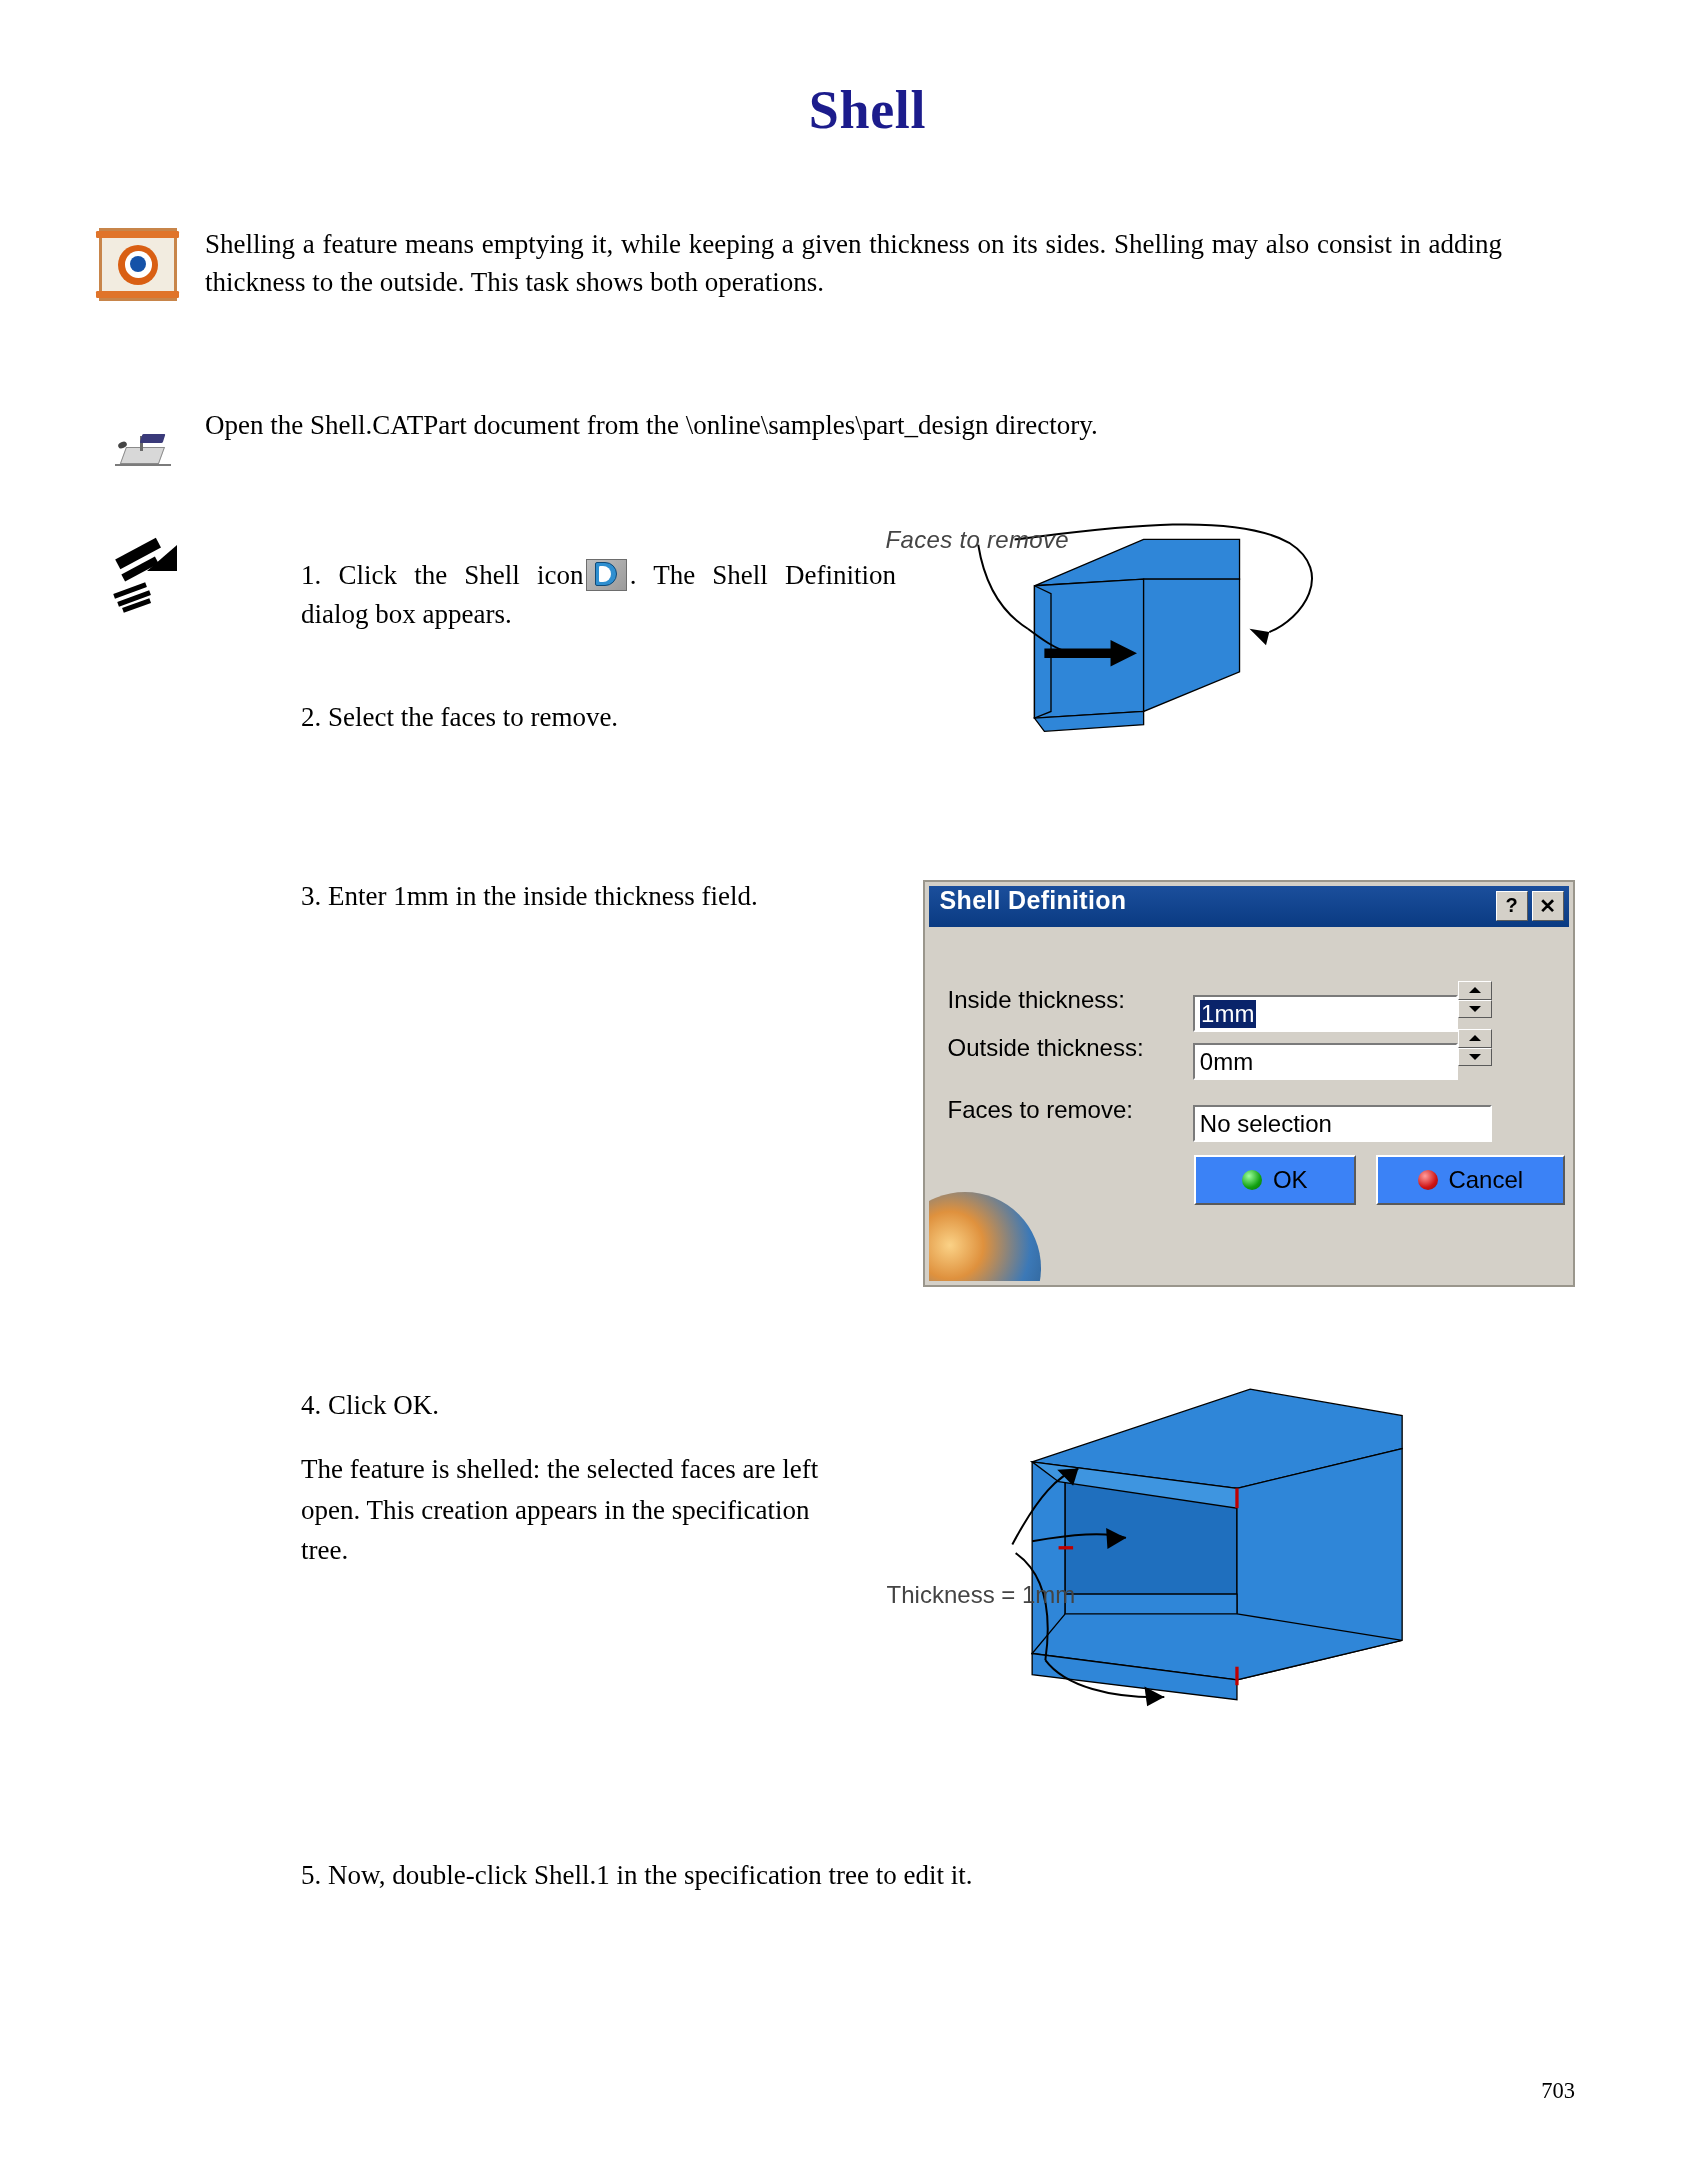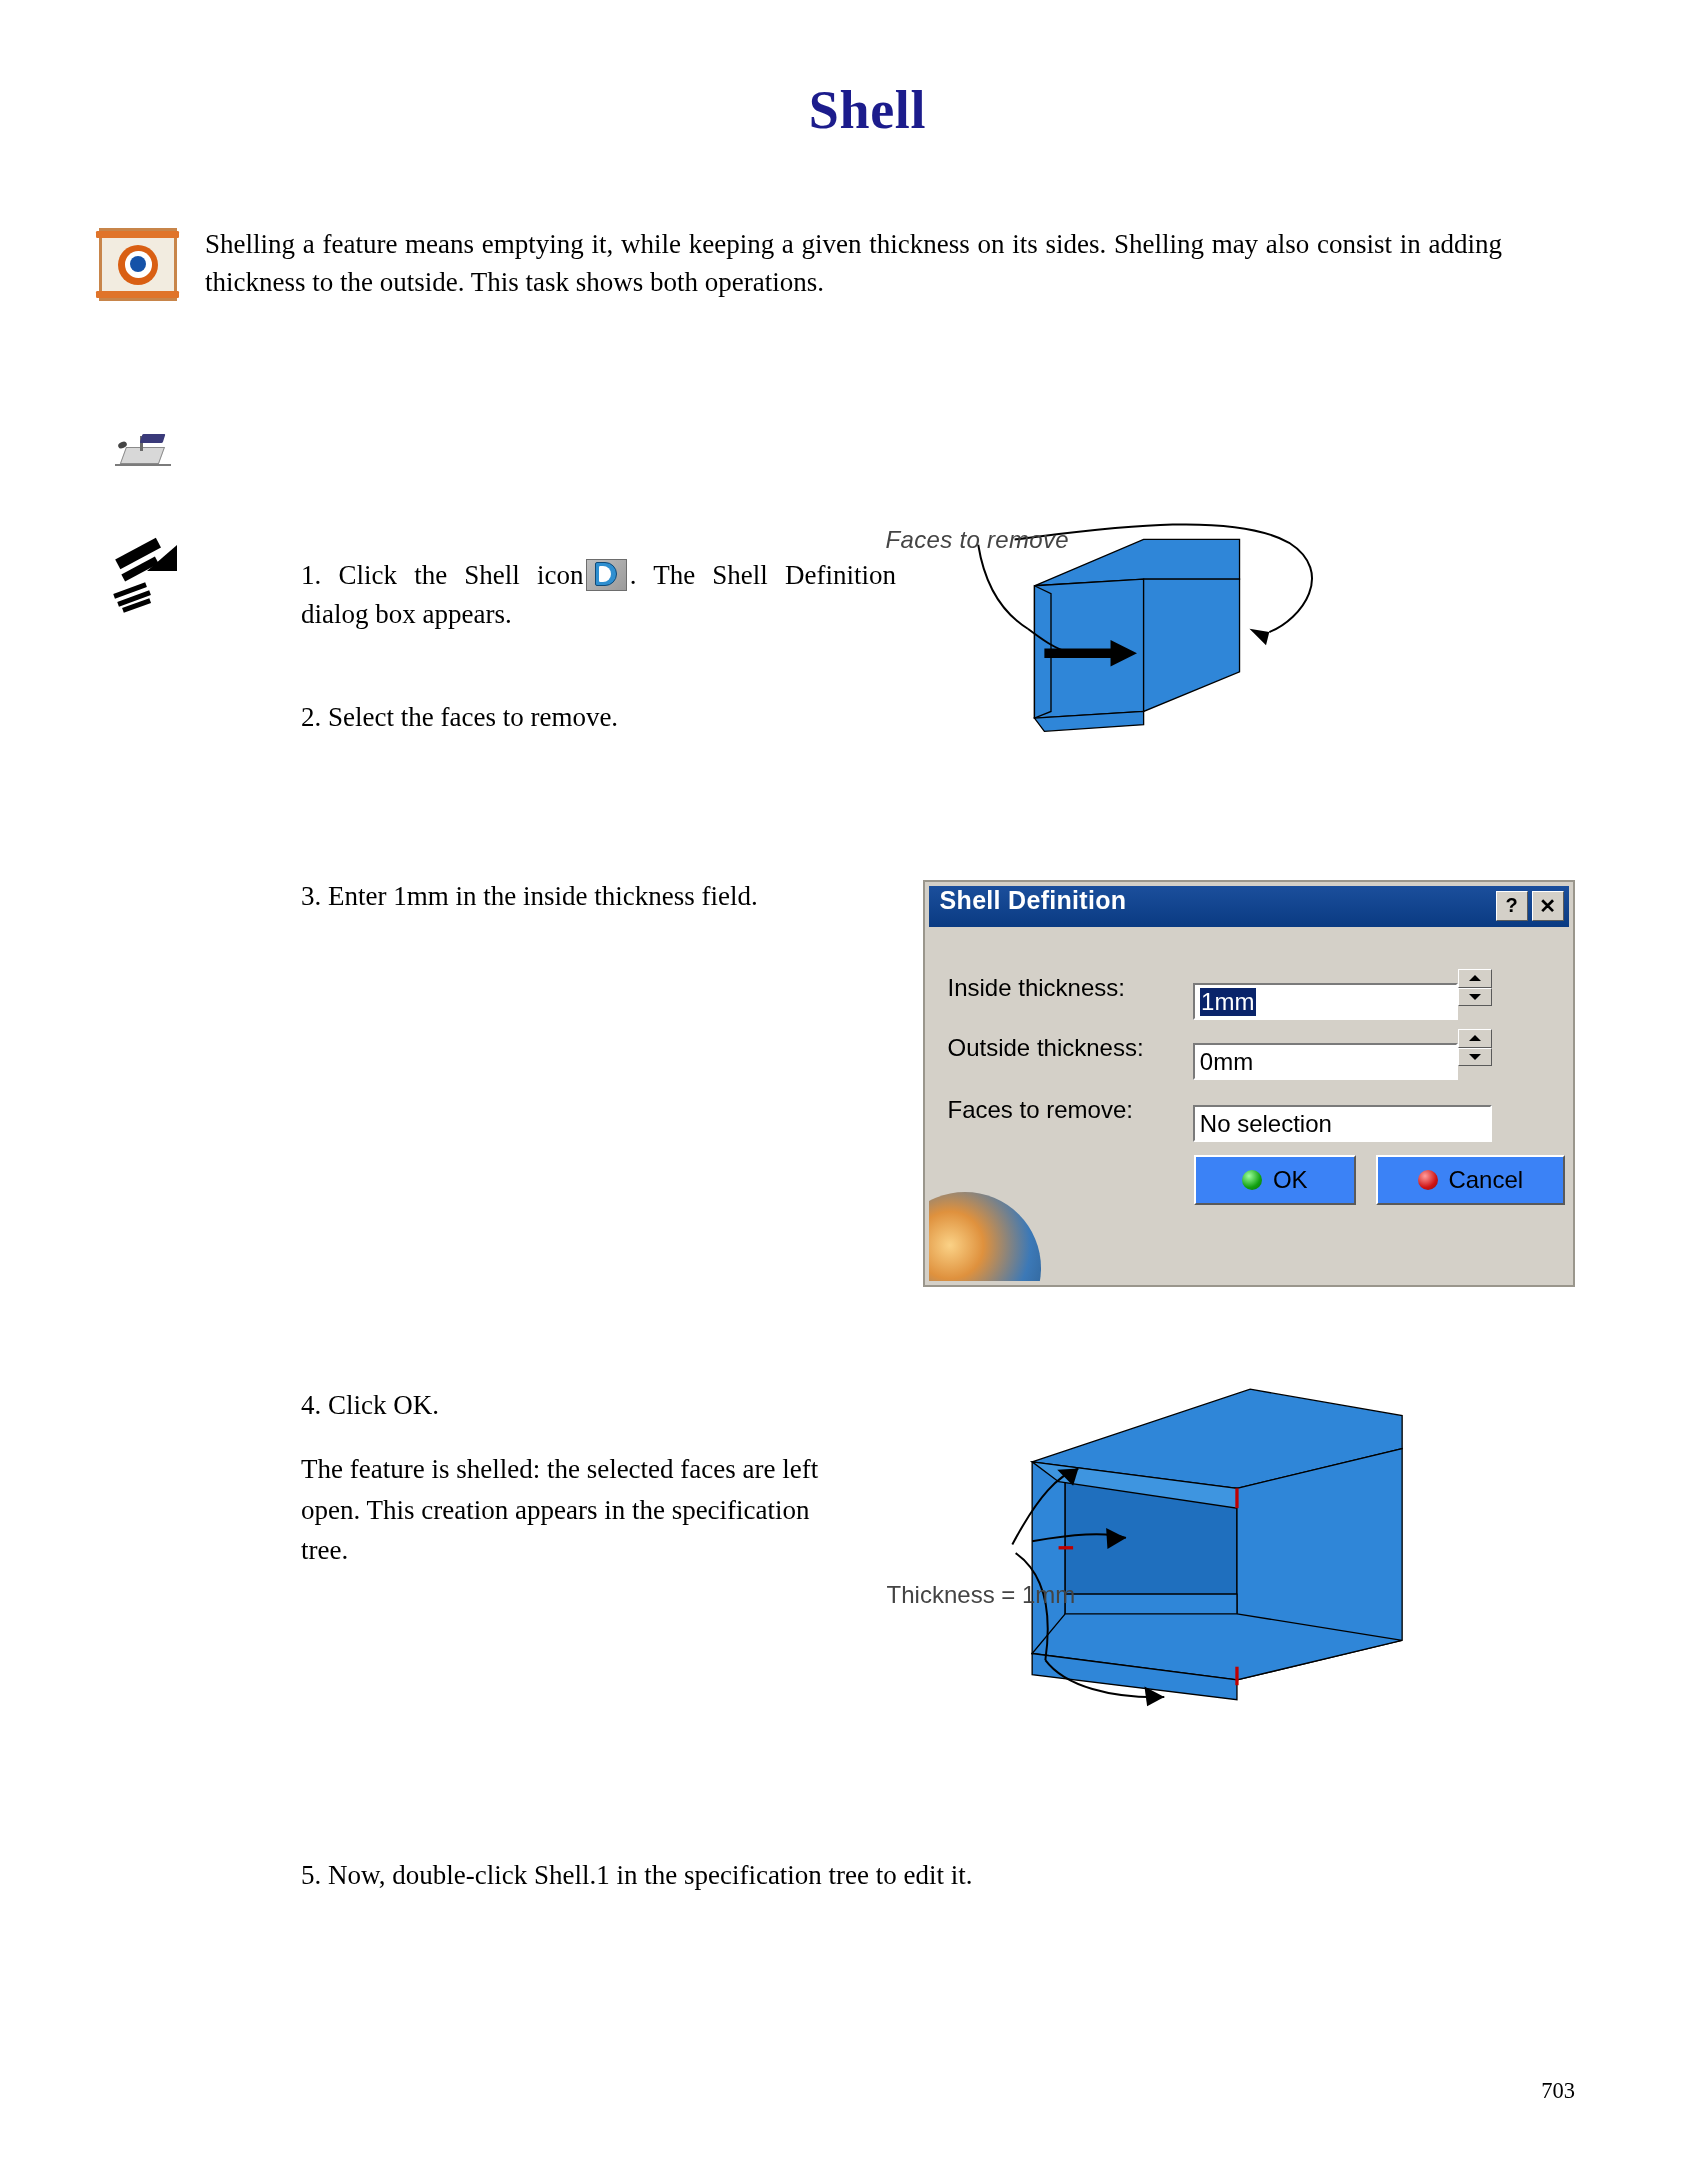--- a/index.html
+++ b/index.html
@@ -448,20 +448,21 @@
   <div class="para p-intro">Shelling a feature means emptying it, while keeping a given thickness on its sides. Shelling may also consist in adding thickness to the outside. This task shows both operations.</div>
 
   <div class="margin-icon icon-open">
     <div class="base"></div>
     <div class="slab"></div>
     <div class="post"></div>
     <div class="flag"></div>
     <div class="dot"></div>
   </div>
 
+  <div class="para p-open">Open the Shell.CATPart document from the \online\samples\part_design directory.</div>
 
   <div class="margin-icon icon-shell-tool">
     <div class="body"></div>
     <div class="blk" style="left:9.3px; top:12px; width:46px; height:10.6px; transform:rotate(-28deg);"></div>
     <div class="blk" style="left:14.6px; top:29px; width:38px; height:8px; transform:rotate(-28deg);"></div>
     <div class="tri" style="left:41px; top:9.3px; border-width:0 0 26.5px 30px; border-color:transparent transparent #000 transparent;"></div>
     <div class="blk" style="left:6.6px; top:52px; width:34px; height:4.6px; transform:rotate(-20deg);"></div>
     <div class="blk" style="left:10.6px; top:60px; width:34px; height:4.6px; transform:rotate(-20deg);"></div>
     <div class="blk" style="left:16px; top:67px; width:29px; height:4.6px; transform:rotate(-20deg);"></div>
   </div>
@@ -500,21 +501,21 @@
       <span class="t">Shell Definition</span>
       <div class="tb-buttons">
         <div class="tb-btn">?</div>
         <div class="tb-btn">✕</div>
       </div>
     </div>
 
     <div class="body-bg">
       <div class="globe"></div>
 
-      <div class="row" style="left:18.5px; top:28px;">
+      <div class="row" style="left:18.5px; top:40px;">
         <span class="lbl" style="width:245px;">Inside thickness:</span>
         <span class="fieldbox sel" style="width:265px;">
             <span class="selhl">1mm</span>
           </span>
         <span class="spinner">
           <span class="sp">
               <span class="arrow-up"></span>
             </span>
           <span class="sp">
               <span class="arrow-down"></span>

